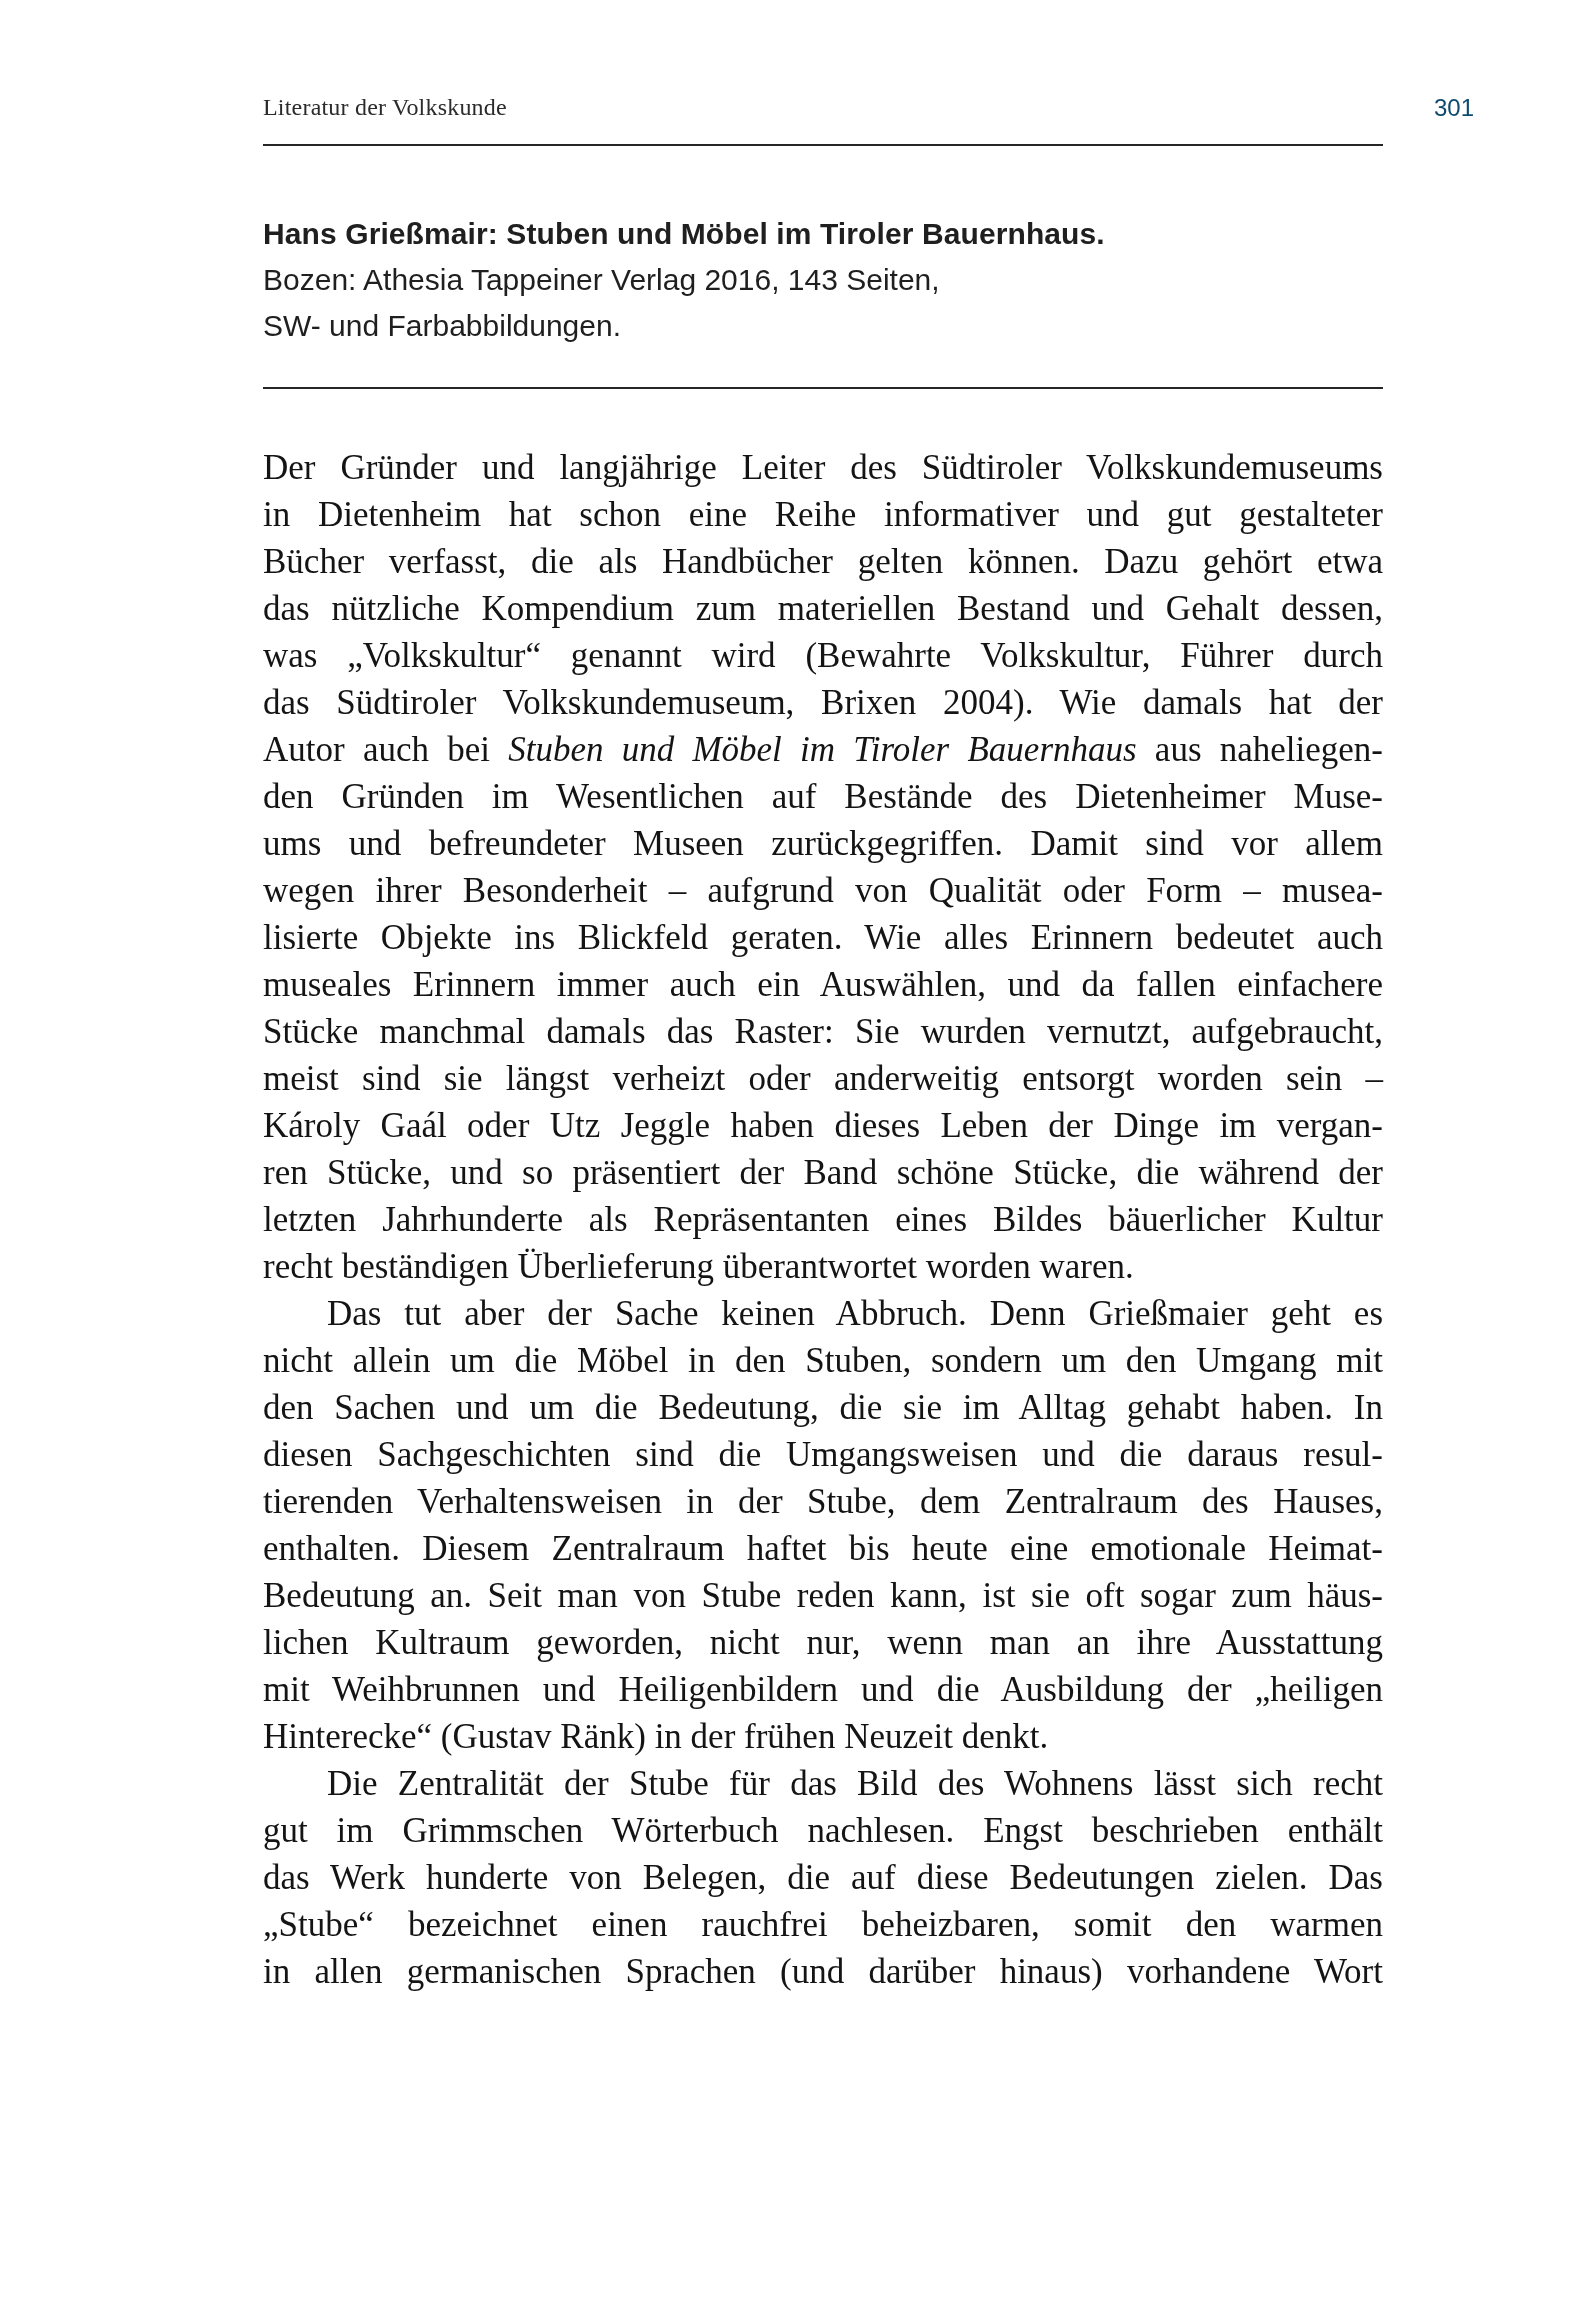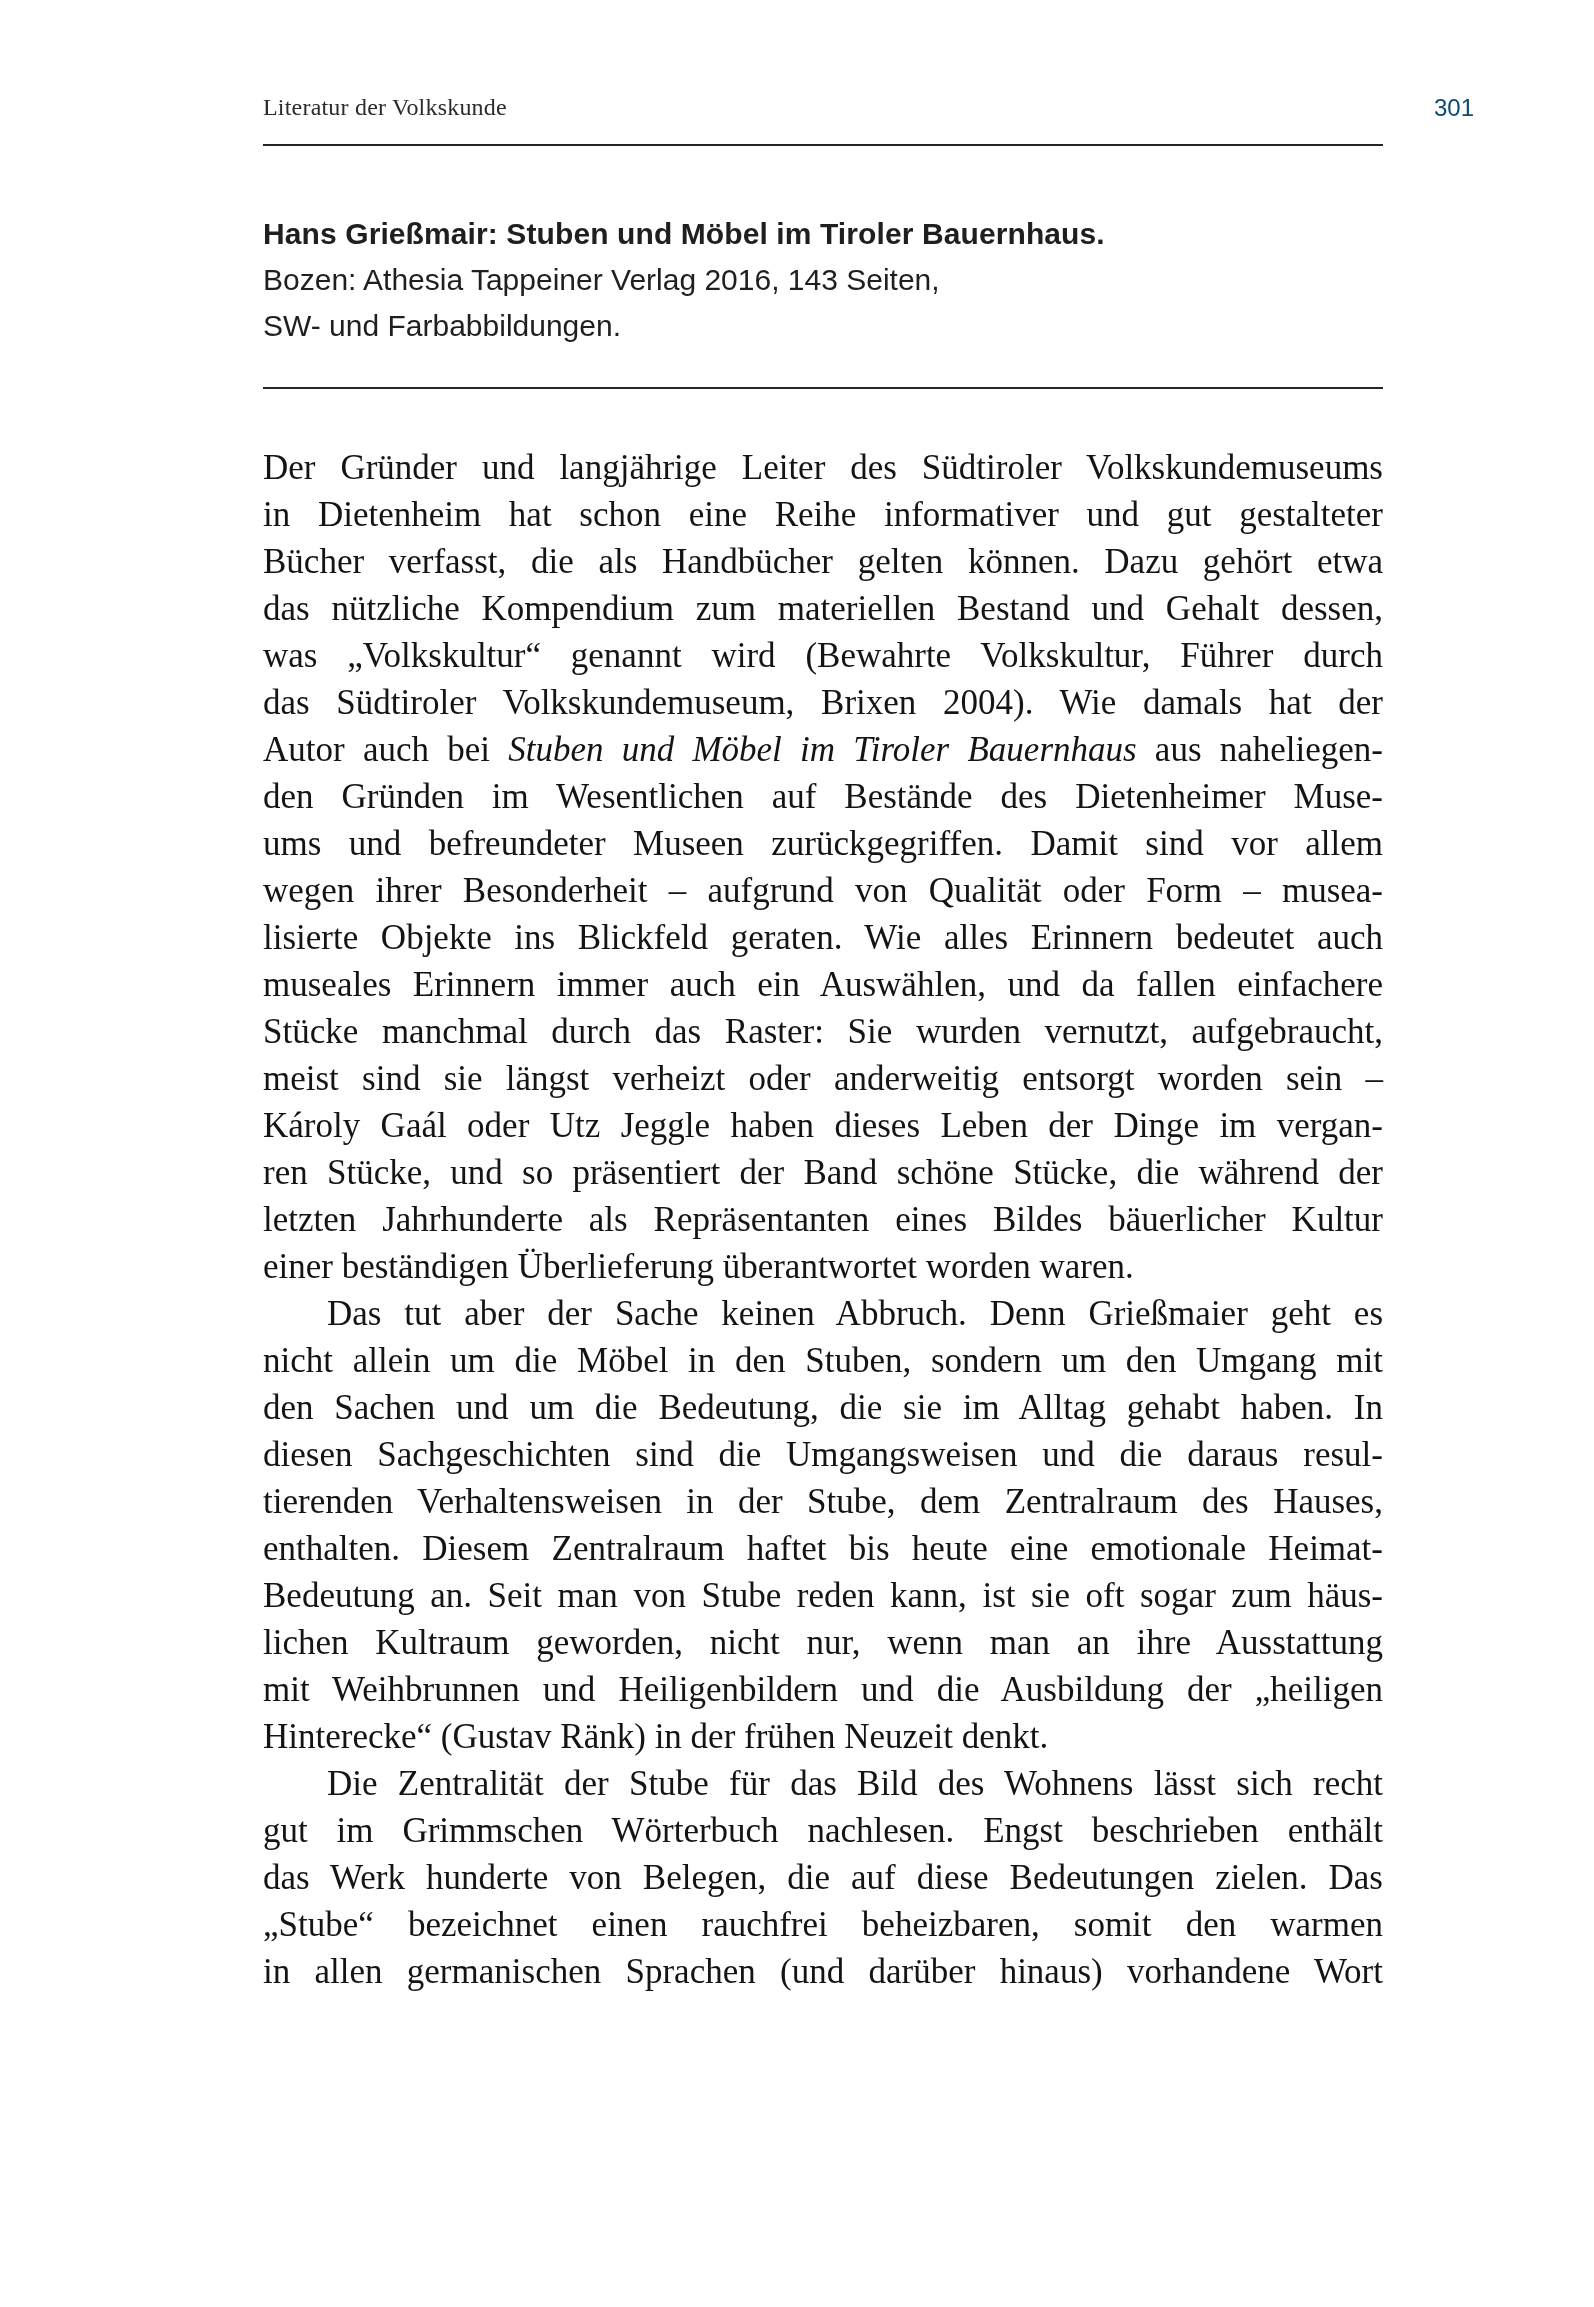--- a/index.html
+++ b/index.html
@@ -111,26 +111,26 @@
   <span class="line">Bücher verfasst, die als Handbücher gelten können. Dazu gehört etwa</span>
   <span class="line">das nützliche Kompendium zum materiellen Bestand und Gehalt dessen,</span>
   <span class="line">was „Volkskultur“ genannt wird (Bewahrte Volkskultur, Führer durch</span>
   <span class="line">das Südtiroler Volkskundemuseum, Brixen 2004). Wie damals hat der</span>
   <span class="line"><span>Autor auch bei </span><em>Stuben und Möbel im Tiroler Bauernhaus</em><span> aus naheliegen-</span></span>
   <span class="line">den Gründen im Wesentlichen auf Bestände des Dietenheimer Muse-</span>
   <span class="line">ums und befreundeter Museen zurückgegriffen. Damit sind vor allem</span>
   <span class="line">wegen ihrer Besonderheit – aufgrund von Qualität oder Form – musea-</span>
   <span class="line">lisierte Objekte ins Blickfeld geraten. Wie alles Erinnern bedeutet auch</span>
   <span class="line">museales Erinnern immer auch ein Auswählen, und da fallen einfachere</span>
-  <span class="line">Stücke manchmal durch das Raster: Sie wurden vernutzt, aufgebraucht,</span>
+  <span class="line">Stücke manchmal damals das Raster: Sie wurden vernutzt, aufgebraucht,</span>
   <span class="line">meist sind sie längst verheizt oder anderweitig entsorgt worden sein –</span>
   <span class="line">Károly Gaál oder Utz Jeggle haben dieses Leben der Dinge im vergan-</span>
   <span class="line">ren Stücke, und so präsentiert der Band schöne Stücke, die während der</span>
   <span class="line">letzten Jahrhunderte als Repräsentanten eines Bildes bäuerlicher Kultur</span>
-  <span class="line last">einer beständigen Überlieferung überantwortet worden waren.</span>
+  <span class="line last">recht beständigen Überlieferung überantwortet worden waren.</span>
 
   <span class="line indent">Das tut aber der Sache keinen Abbruch. Denn Grießmaier geht es</span>
   <span class="line">nicht allein um die Möbel in den Stuben, sondern um den Umgang mit</span>
   <span class="line">den Sachen und um die Bedeutung, die sie im Alltag gehabt haben. In</span>
   <span class="line">diesen Sachgeschichten sind die Umgangsweisen und die daraus resul-</span>
   <span class="line">tierenden Verhaltensweisen in der Stube, dem Zentralraum des Hauses,</span>
   <span class="line">enthalten. Diesem Zentralraum haftet bis heute eine emotionale Heimat-</span>
   <span class="line">Bedeutung an. Seit man von Stube reden kann, ist sie oft sogar zum häus-</span>
   <span class="line">lichen Kultraum geworden, nicht nur, wenn man an ihre Ausstattung</span>
   <span class="line">mit Weihbrunnen und Heiligenbildern und die Ausbildung der „heiligen</span>

